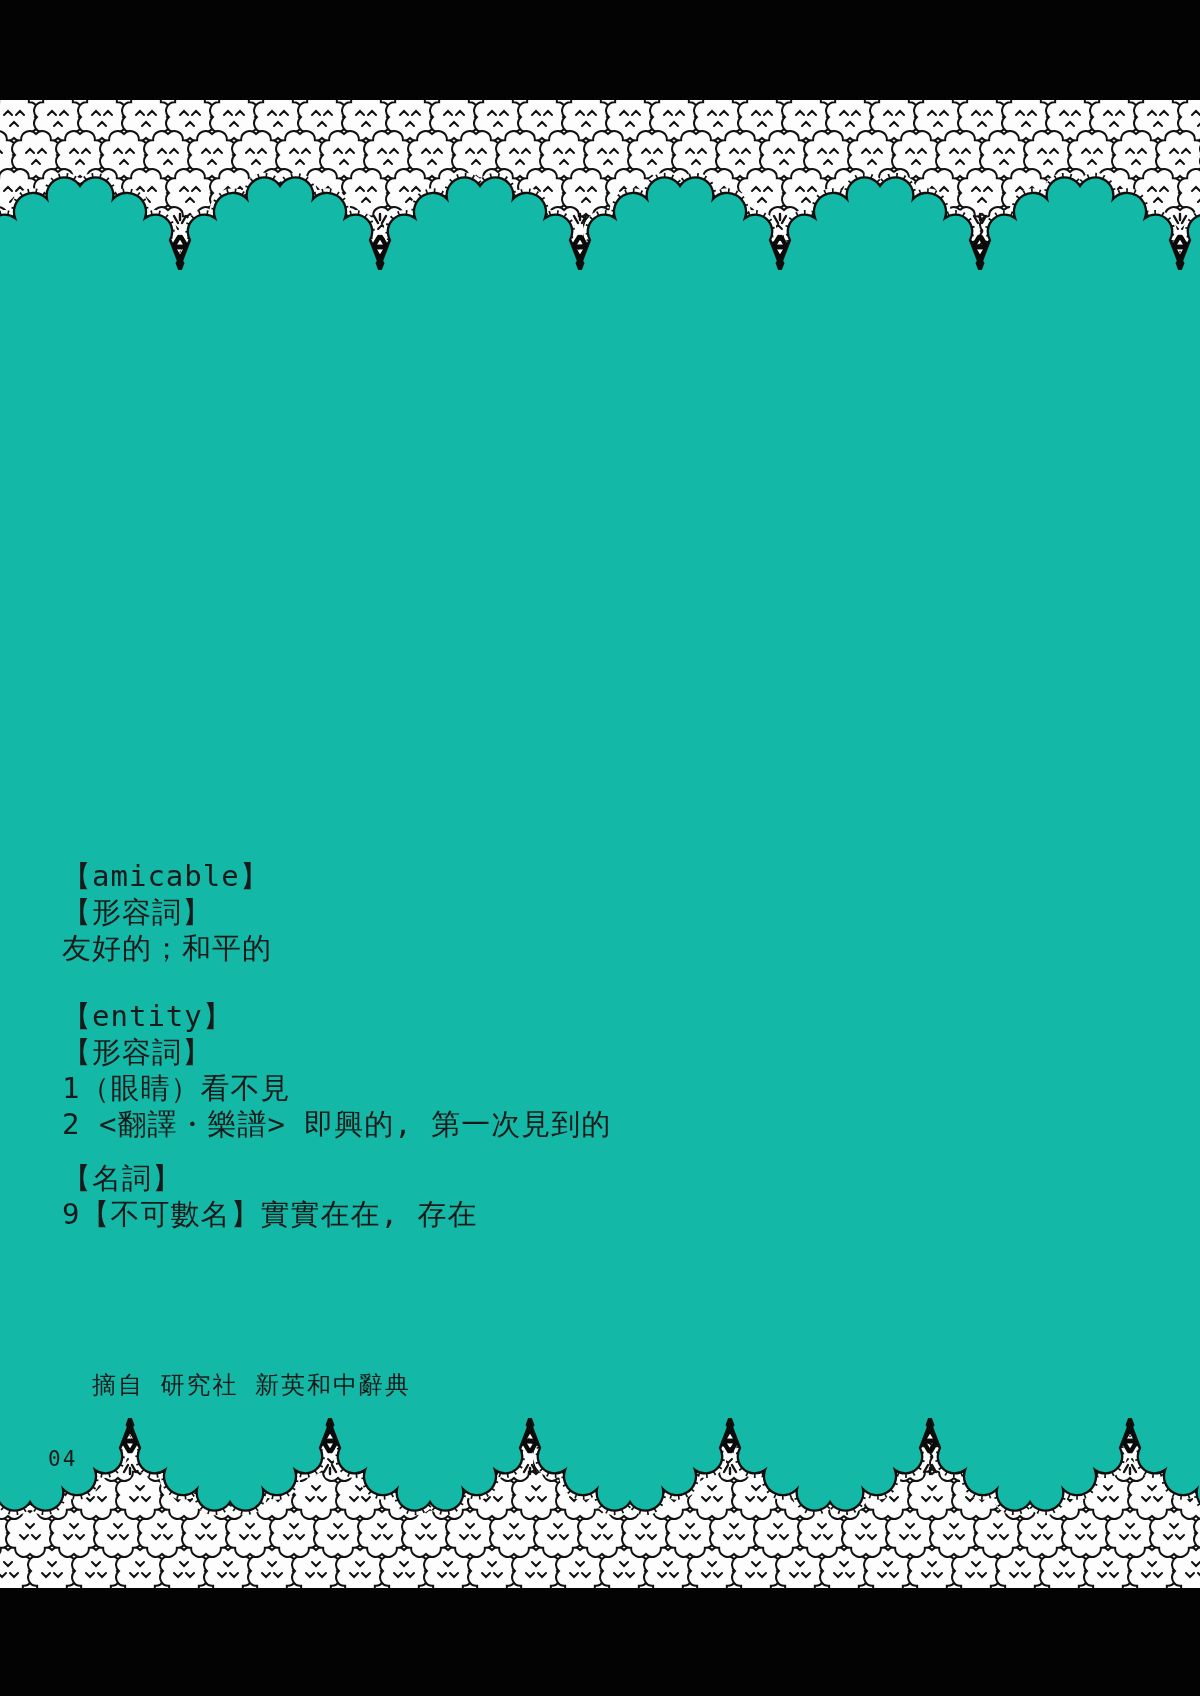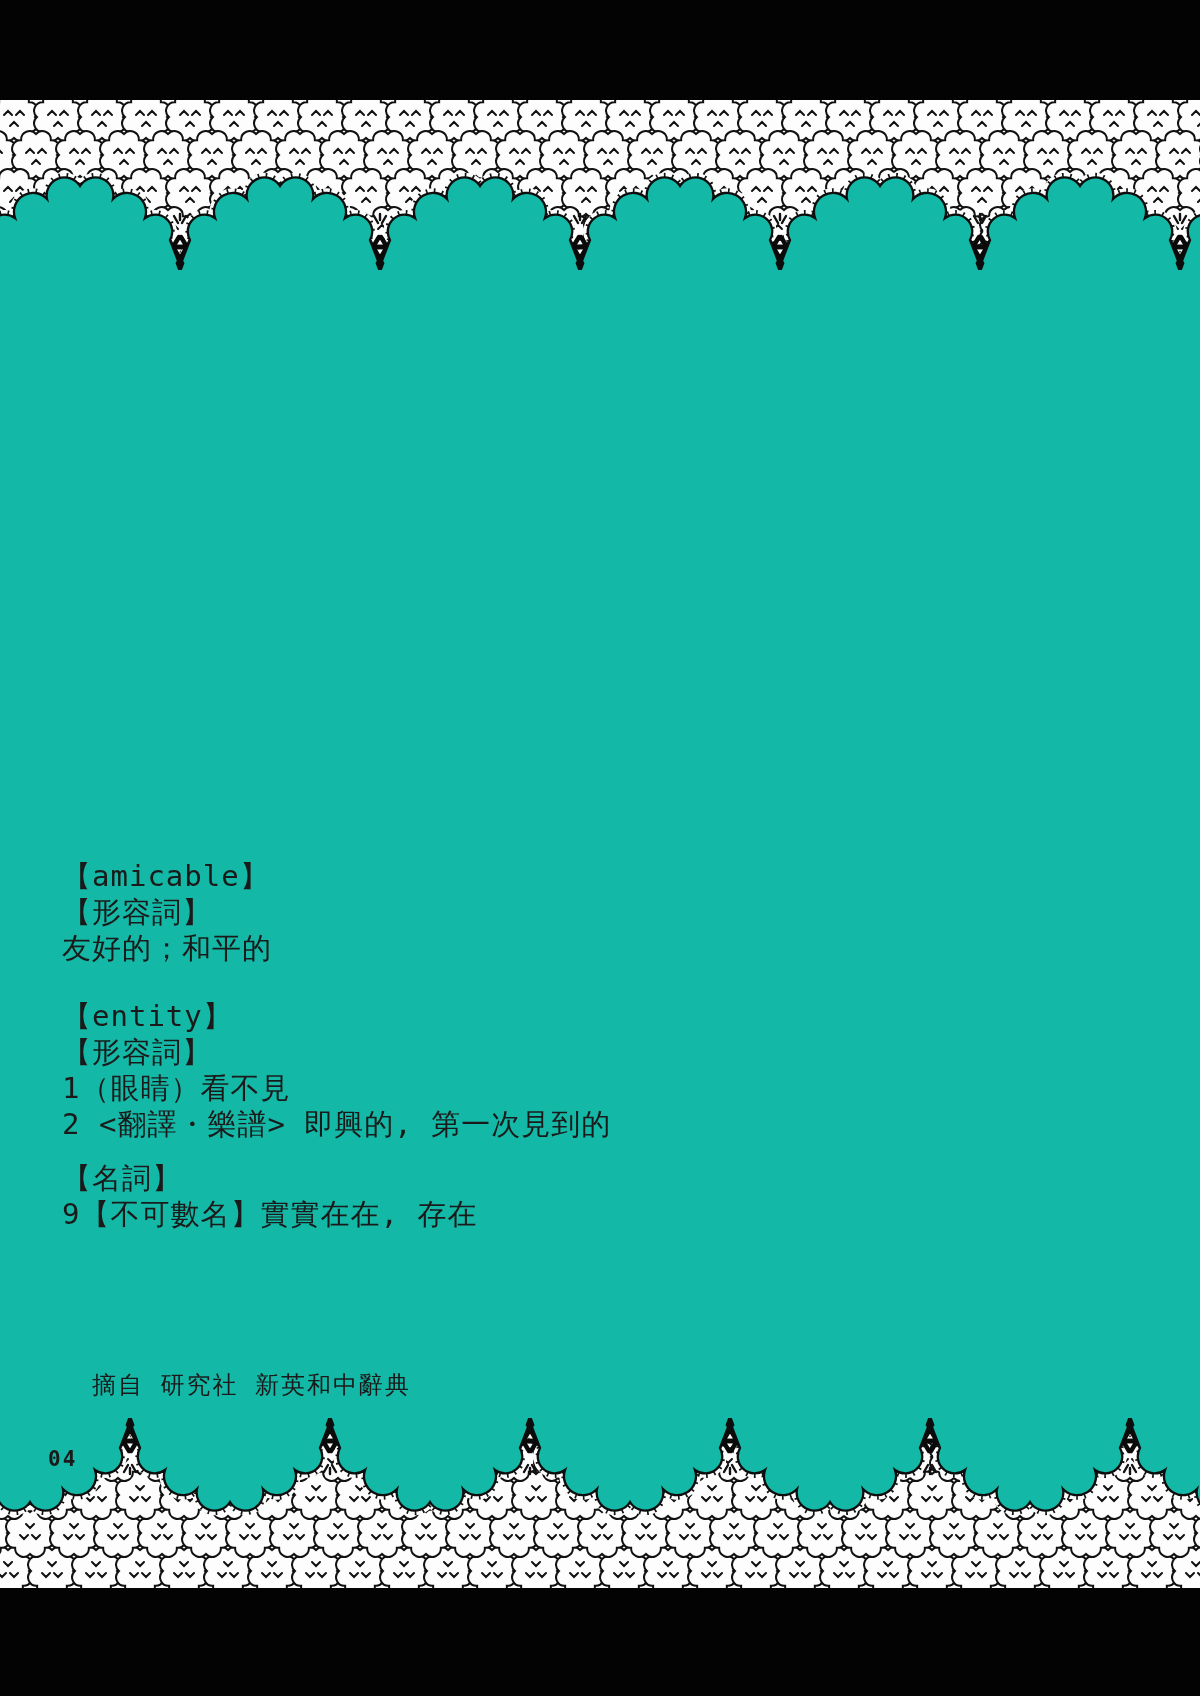--- a/index.html
+++ b/index.html
@@ -25,21 +25,21 @@
   .entry-2{margin-top:32px;}
   .entry-3{margin-top:18px;}
   .line{white-space:pre;}
 
   .citation{
     position:absolute;left:92px;top:1354px;
     font-size:24px;line-height:30px;letter-spacing:2px;font-weight:500;margin-top:16px;
   }
   .pageno{
     position:absolute;left:48px;top:1447px;
-    font-size:21px;letter-spacing:2px;font-weight:700;
+    font-size:21px;letter-spacing:2px;font-weight:400;
   }
 </style>
 </head>
 <body>
 
 <div class="page">
 
   <div class="bar bar-top"></div>
 
   <div class="lace lace-top">

